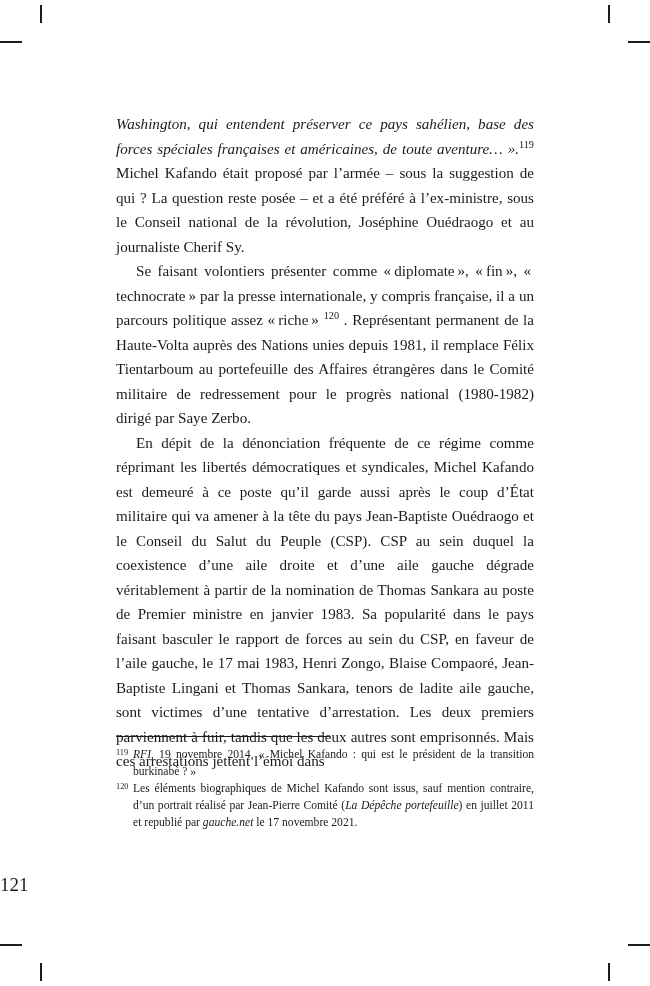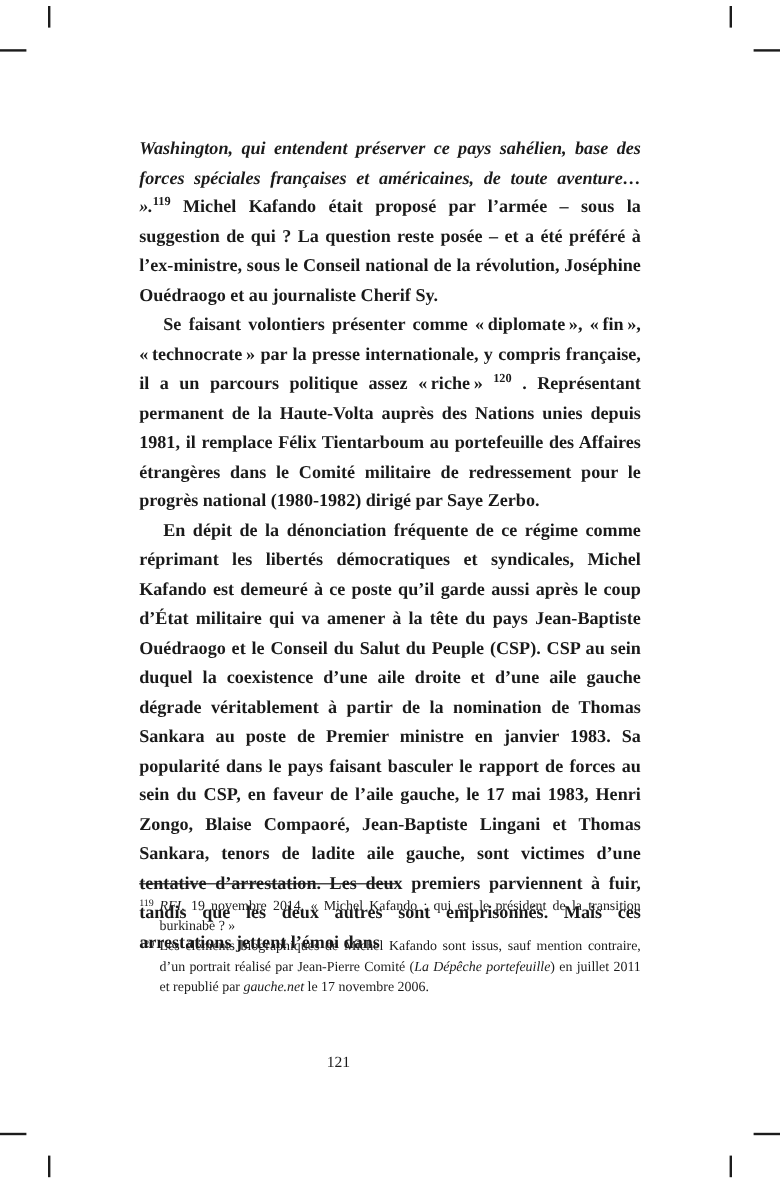--- a/index.html
+++ b/index.html
@@ -33,21 +33,20 @@
   .crop-bl-h { left: 0px;   top: 944px; }
   .crop-br-v { left: 608px; top: 963px; }
   .crop-br-h { left: 628px; top: 944px; }
 
   
   .textblock {
     position: absolute;
     left: 116px;
     top: 112px;
     width: 418px;
-    font-weight: bold;
   }
 
   p.body {
     margin: 0;
     font-size: 15.1px;
     line-height: 24.5px;
     text-align: justify;
     text-justify: inter-word;
     hyphens: none;
   }
@@ -89,22 +88,22 @@
     line-height: 14px;
   }
   .it { font-style: italic; }
 
   
   .folio {
     position: absolute;
     left: 0;
     top: 876px;
     width: 564px;
-    text-align: center;
-    font-size: 13px;
+    text-align: left;
+    font-size: 19px;
     line-height: 18px;
   }
 </style>
 </head>
 <body>
 
 <div class="page">
 
   <div class="crop crop-v crop-tl-v"></div>
   <div class="crop crop-h crop-tl-h"></div>
@@ -118,19 +117,19 @@
   <div class="textblock">
       <p class="body"><em class="it">Washington, qui entendent préserver ce pays sahélien, base des forces spéciales françaises et américaines, de toute aventure… ».</em><span class="sup">119</span><span> Michel Kafando était proposé par l’armée – sous la suggestion de qui ? La question reste posée – et a été préféré à l’ex-ministre, sous le Conseil national de la révolution, Joséphine Ouédraogo et au journaliste Cherif Sy.</span></p>
       <p class="body indent"><span>Se faisant volontiers présenter comme « diplomate », « fin », « technocrate » par la presse internationale, y compris française, il a un parcours politique assez « riche » </span><span class="sup">120</span><span> . Représentant permanent de la Haute-Volta auprès des Nations unies depuis 1981, il remplace Félix Tientarboum au portefeuille des Affaires étrangères dans le Comité militaire de redressement pour le progrès national (1980-1982) dirigé par Saye Zerbo.</span></p>
       <p class="body indent"><span>En dépit de la dénonciation fréquente de ce régime comme réprimant les libertés démocratiques et syndicales, Michel Kafando est demeuré à ce poste qu’il garde aussi après le coup d’État militaire qui va amener à la tête du pays Jean-Baptiste Ouédraogo et le Conseil du Salut du Peuple (CSP). CSP au sein duquel la coexistence d’une aile droite et d’une aile gauche dégrade véritablement à partir de la nomination de Thomas Sankara au poste de Premier ministre en janvier 1983. Sa popularité dans le pays faisant basculer le rapport de forces au sein du CSP, en faveur de l’aile gauche, le 17 mai 1983, Henri Zongo, Blaise Compaoré, Jean-Baptiste Lingani et Thomas Sankara, tenors de ladite aile gauche, sont victimes d’une tentative d’arrestation. Les deux premiers parviennent à fuir, tandis que les deux autres sont emprisonnés. Mais ces arrestations jettent l’émoi dans</span></p>
     </div>
 
   <div class="footnotes">
     <div class="fn-rule"></div>
     <div>
         <div class="fn"><span class="fn-mark">119</span><span><em class="it">RFI,</em><span> 19 novembre 2014, « Michel Kafando : qui est le président de la transition burkinabè ? »</span></span></div>
-        <div class="fn"><span class="fn-mark">120</span><span><span>Les éléments biographiques de Michel Kafando sont issus, sauf mention contraire, d’un portrait réalisé par Jean-Pierre Comité (</span><em class="it">La Dépêche portefeuille</em><span>) en juillet 2011 et republié par </span><em class="it">gauche.net</em><span> le 17 novembre 2006.</span></span></div>
+        <div class="fn"><span class="fn-mark">120</span><span><span>Les éléments biographiques de Michel Kafando sont issus, sauf mention contraire, d’un portrait réalisé par Jean-Pierre Comité (</span><em class="it">La Dépêche portefeuille</em><span>) en juillet 2011 et republié par </span><em class="it">gauche.net</em><span> le 17 novembre 2021.</span></span></div>
       </div>
   </div>
 
   <div class="folio">121</div>
 
 </div>
 
 </body></html>

